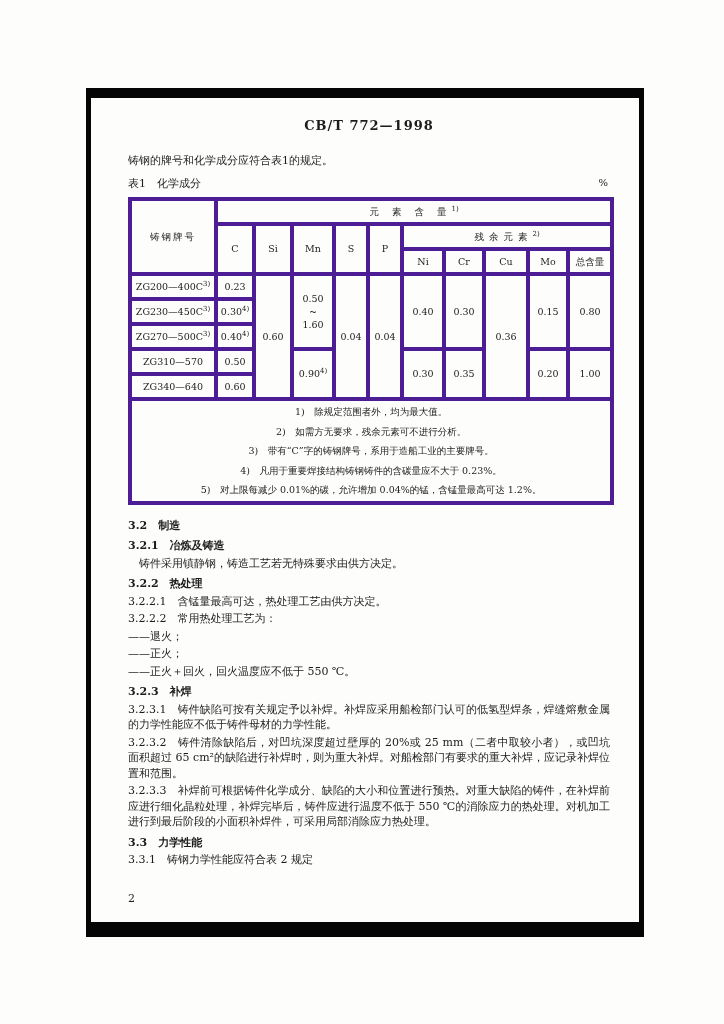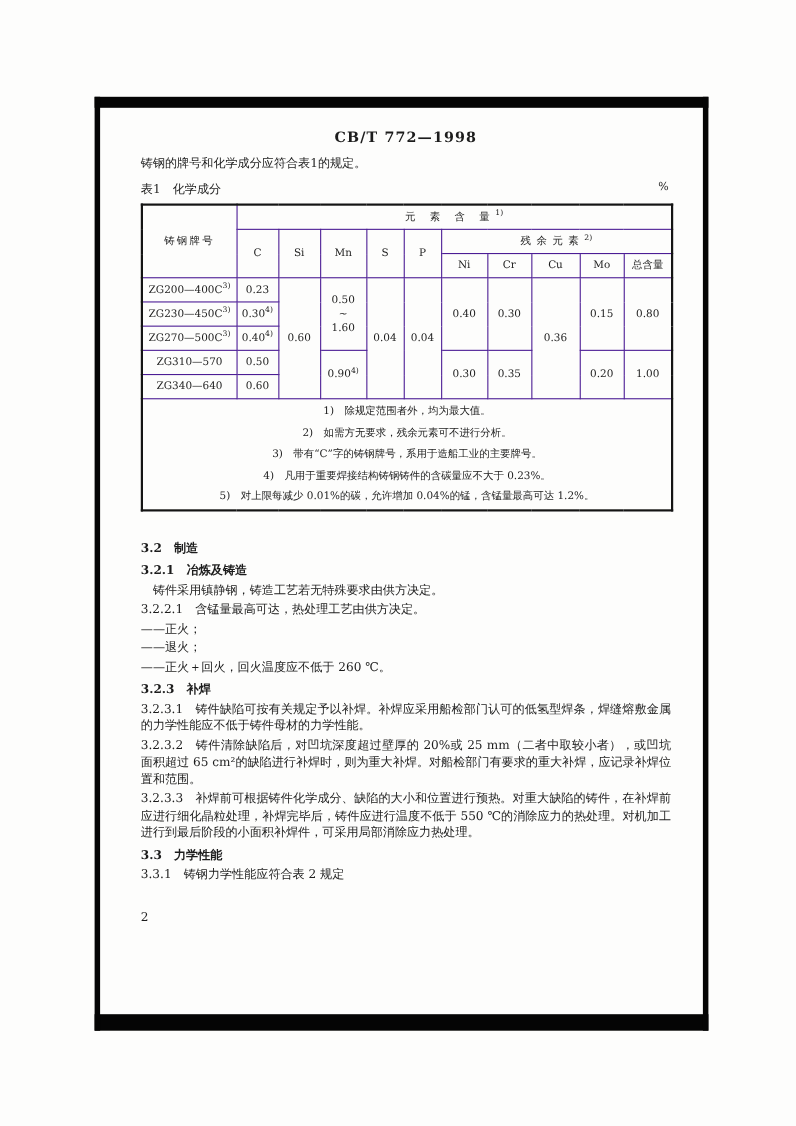--- a/index.html
+++ b/index.html
@@ -12,43 +12,43 @@
   .frame-top    { position:absolute; left:86px; top:88px;  width:558px; height:10px; background:#050505; }
   .frame-bottom { position:absolute; left:86px; top:922px; width:558px; height:15px; background:#050505; }
   .frame-left   { position:absolute; left:86px; top:88px;  width:5px;  height:849px; background:#050505; }
   .frame-right  { position:absolute; left:639px; top:88px; width:5px;  height:849px; background:#050505; }
 
   .content {
     position:absolute; left:92px; top:98px; width:546px; height:1004px;
     padding:20px 28px 0 36px; box-sizing:border-box;
   }
   .std-code { text-align:center; font-weight:bold; font-size:13px; letter-spacing:1px; }
-  .intro { margin-top:8px; font-size:11px; }
+  .intro { margin-top:20px; font-size:11px; }
 
   .caption-row { position:relative; margin-top:8px; font-size:11px; height:16px; }
   .caption { display:inline-block; }
   .unit { position:absolute; right:2px; top:1px; font-size:10px; }
 
   table.t1 {
     width:482px; border-collapse:collapse; table-layout:fixed;
     margin-top:5px; font-size:9.5px; border:2px solid #141414;
   }
   table.t1 td {
-    border:1px solid #4c1d95; text-align:center; vertical-align:middle;
+    border:4px solid #4c1d95; text-align:center; vertical-align:middle;
     padding:1px 2px; height:19px; line-height:1.25; overflow:hidden;
   }
   td.hd { height:20px; }
   td.hd .wide { letter-spacing:5px; }
   td.grade-hd { letter-spacing:2px; }
   sup { font-size:7px; line-height:0; }
   .mn-stack div { line-height:13px; }
   td.notes-cell { text-align:left; padding:7px 10px 9px 10px; height:auto; }
   .note { font-size:9.5px; line-height:19.5px; }
 
-  .body { margin-top:26px; font-size:11px; line-height:15.5px; text-align:justify; }
+  .body { margin-top:13px; font-size:11px; line-height:15.5px; text-align:justify; }
   .body > div { margin:2px 0; }
   .body .h { font-weight:bold; margin-top:5px; }
   .body .ind { text-indent:1em; }
   .pageno { margin-top:24px; font-size:11px; }
 </style>
 </head>
 <body>
 
 <div class="scan">
   <div class="frame-top"></div>
@@ -150,24 +150,26 @@
             <div class="note">5)　对上限每减少 0.01%的碳，允许增加 0.04%的锰，含锰量最高可达 1.2%。</div>
           </td>
         </tr>
       </tbody>
     </table>
 
     <div class="body">
       <div class="h">3.2　制造</div>
       <div class="h">3.2.1　冶炼及铸造</div>
       <div class="ind">铸件采用镇静钢，铸造工艺若无特殊要求由供方决定。</div>
+      <div class="h">3.2.2　热处理</div>
       <div class="p">3.2.2.1　含锰量最高可达，热处理工艺由供方决定。</div>
+      <div class="p">3.2.2.2　常用热处理工艺为：</div>
+      <div class="dash">——退火；</div>
       <div class="dash">——正火；</div>
-      <div class="dash">——退火；</div>
-      <div class="dash">——正火＋回火，回火温度应不低于 260 ℃。</div>
+      <div class="dash">——正火＋回火，回火温度应不低于 550 ℃。</div>
       <div class="h">3.2.3　补焊</div>
       <div class="p">3.2.3.1　铸件缺陷可按有关规定予以补焊。补焊应采用船检部门认可的低氢型焊条，焊缝熔敷金属的力学性能应不低于铸件母材的力学性能。</div>
       <div class="p">3.2.3.2　铸件清除缺陷后，对凹坑深度超过壁厚的 20%或 25 mm（二者中取较小者），或凹坑面积超过 65 cm²的缺陷进行补焊时，则为重大补焊。对船检部门有要求的重大补焊，应记录补焊位置和范围。</div>
       <div class="p">3.2.3.3　补焊前可根据铸件化学成分、缺陷的大小和位置进行预热。对重大缺陷的铸件，在补焊前应进行细化晶粒处理，补焊完毕后，铸件应进行温度不低于 550 ℃的消除应力的热处理。对机加工进行到最后阶段的小面积补焊件，可采用局部消除应力热处理。</div>
       <div class="h">3.3　力学性能</div>
       <div class="p">3.3.1　铸钢力学性能应符合表 2 规定</div>
     </div>
 
     <div class="pageno">2</div>
 

